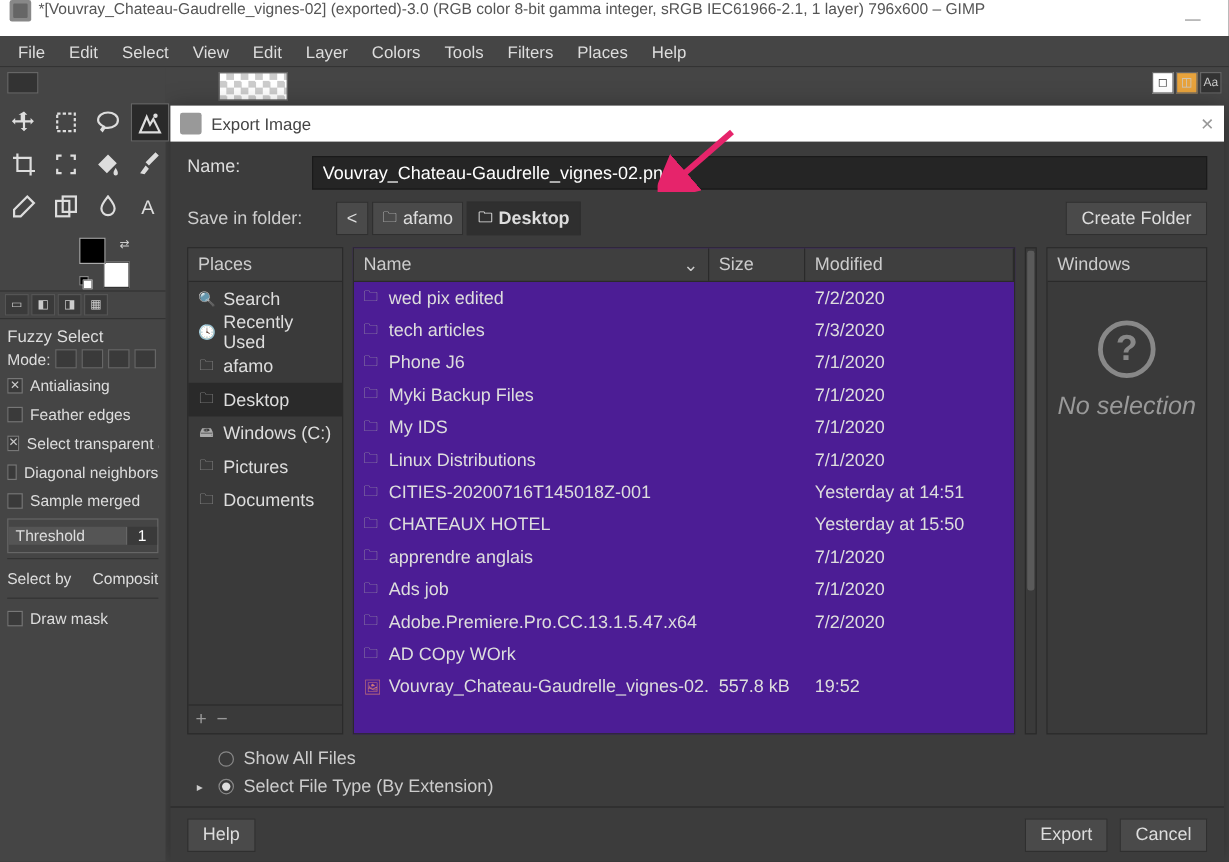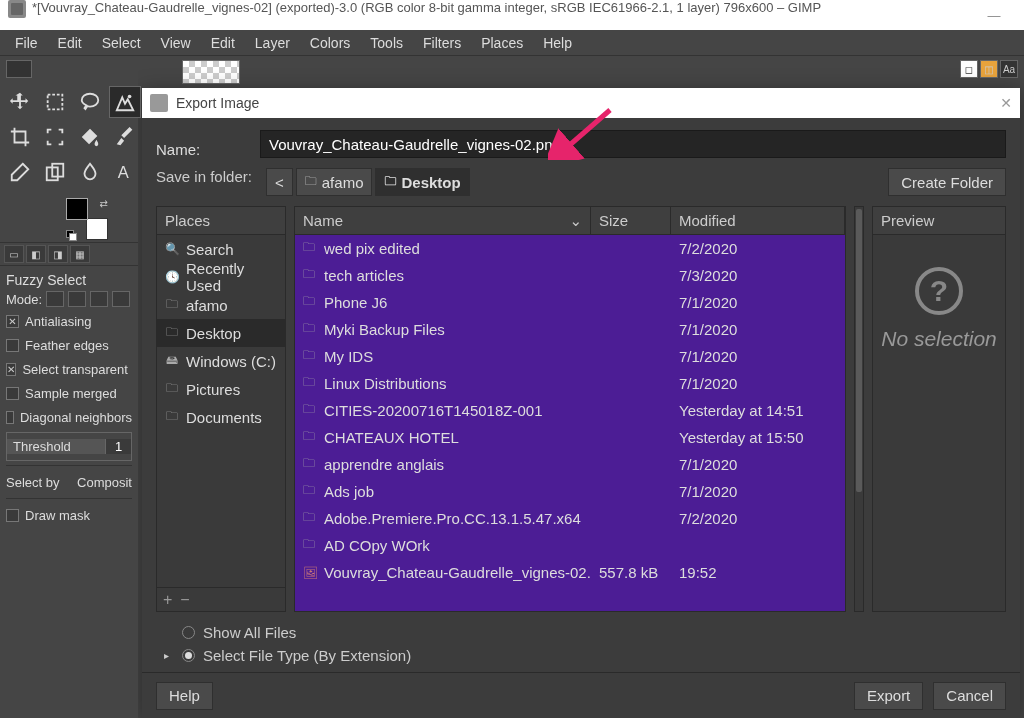--- a/index.html
+++ b/index.html
@@ -40,24 +40,24 @@
 .canvas-area{position:absolute;left:138px;top:56px;right:0;bottom:0;background:#454545}
 .canvas-tabs{height:28px;display:flex;align-items:flex-end;gap:8px;padding:0 44px}
 .canvas-tab{width:58px;height:24px;background:repeating-conic-gradient(#ccc 0 25%, #fff 0 50%) 0 0/12px 12px;border:1px solid #666}
 .dock-icons{position:absolute;right:6px;top:60px;display:flex;gap:2px}
 .dock-icons .di{width:18px;height:18px;border:1px solid #666;display:flex;align-items:center;justify-content:center;font-size:10px}
 .dialog{position:absolute;left:142px;top:88px;right:4px;bottom:0;background:#3c3c3c;box-shadow:0 4px 20px rgba(0,0,0,.4);display:flex;flex-direction:column}
 .dlg-titlebar{height:30px;background:#fff;display:flex;align-items:center;padding:0 8px;color:#444;font-size:14px}
 .dlg-titlebar .gicon{width:18px;height:18px;background:#999;border-radius:2px;margin-right:8px}
 .dlg-titlebar .close{color:#999;font-size:14px}
 .dlg-body{flex:1;padding:12px 14px 6px;display:flex;flex-direction:column;gap:10px;overflow:hidden}
-.name-row{display:flex;align-items:flex-end;gap:18px}
+.name-row{display:flex;align-items:flex-start;gap:18px}
 .name-row .lbl{width:86px;font-size:15px;color:#ddd}
 .name-row input{flex:1;height:28px;background:#252525;border:1px solid #1a1a1a;color:#fff;padding:0 8px;font-size:15px}
-.path-row{display:flex;align-items:flex-start;}
+.path-row{display:flex;align-items:center;gap:14px}
 .crumb-group{display:flex;gap:3px}
 .crumb{height:28px;padding:0 8px;background:#4a4a4a;border:1px solid #2f2f2f;display:flex;align-items:center;gap:5px;color:#ddd;font-size:15px}
 .crumb.active{background:#2f2f2f;font-weight:bold}
 .crumb .fold{font-size:12px}
 .btn{height:28px;padding:0 12px;background:#4a4a4a;border:1px solid #2f2f2f;color:#ddd;font-size:15px;display:flex;align-items:center}
 .browser{flex:1;display:flex;gap:8px;min-height:0}
 .places{width:130px;display:flex;flex-direction:column;background:#3a3a3a;border:1px solid #2a2a2a}
 .places .phdr{height:28px;padding:0 8px;display:flex;align-items:center;background:#3f3f3f;border-bottom:1px solid #2a2a2a;font-size:15px}
 .places .pi{height:28px;padding:0 8px;display:flex;align-items:center;gap:7px;color:#ddd;font-size:15px}
 .places .pi.sel{background:#2a2a2a}
@@ -214,25 +214,25 @@
         <div class="row">
           <span class="chk"></span>
           <span>Feather edges</span>
         </div>
         <div class="row">
           <span class="chk">✕</span>
           <span>Select transparent are</span>
         </div>
         <div class="row">
           <span class="chk"></span>
-          <span>Sample merged</span>
+          <span>Diagonal neighbors</span>
         </div>
         <div class="row">
           <span class="chk"></span>
-          <span>Diagonal neighbors</span>
+          <span>Sample merged</span>
         </div>
       </div>
     <div class="threshold">
       <span class="lbl">Threshold</span>
       <span class="val">1</span>
     </div>
     <div class="sep"></div>
     <div class="row">
         <span>Select by</span>
         <span style="margin-left:auto">Composit</span>
@@ -435,21 +435,21 @@
               </span>
               <span class="fc size">557.8 kB</span>
               <span class="fc mod">19:52</span>
             </div>
           </div>
       </div>
       <div class="scrollbar">
           <div class="thumb"></div>
         </div>
       <div class="preview">
-        <div class="phdr2">Preview</div>
+        <div class="phdr2">Windows</div>
         <div class="qmark">?</div>
         <div class="nosel">No selection</div>
       </div>
     </div>
     <div class="checks">
       <div class="crow">
         <span class="expand"></span>
         <span class="cbox"></span>
         <span>Show All Files</span>
       </div>

